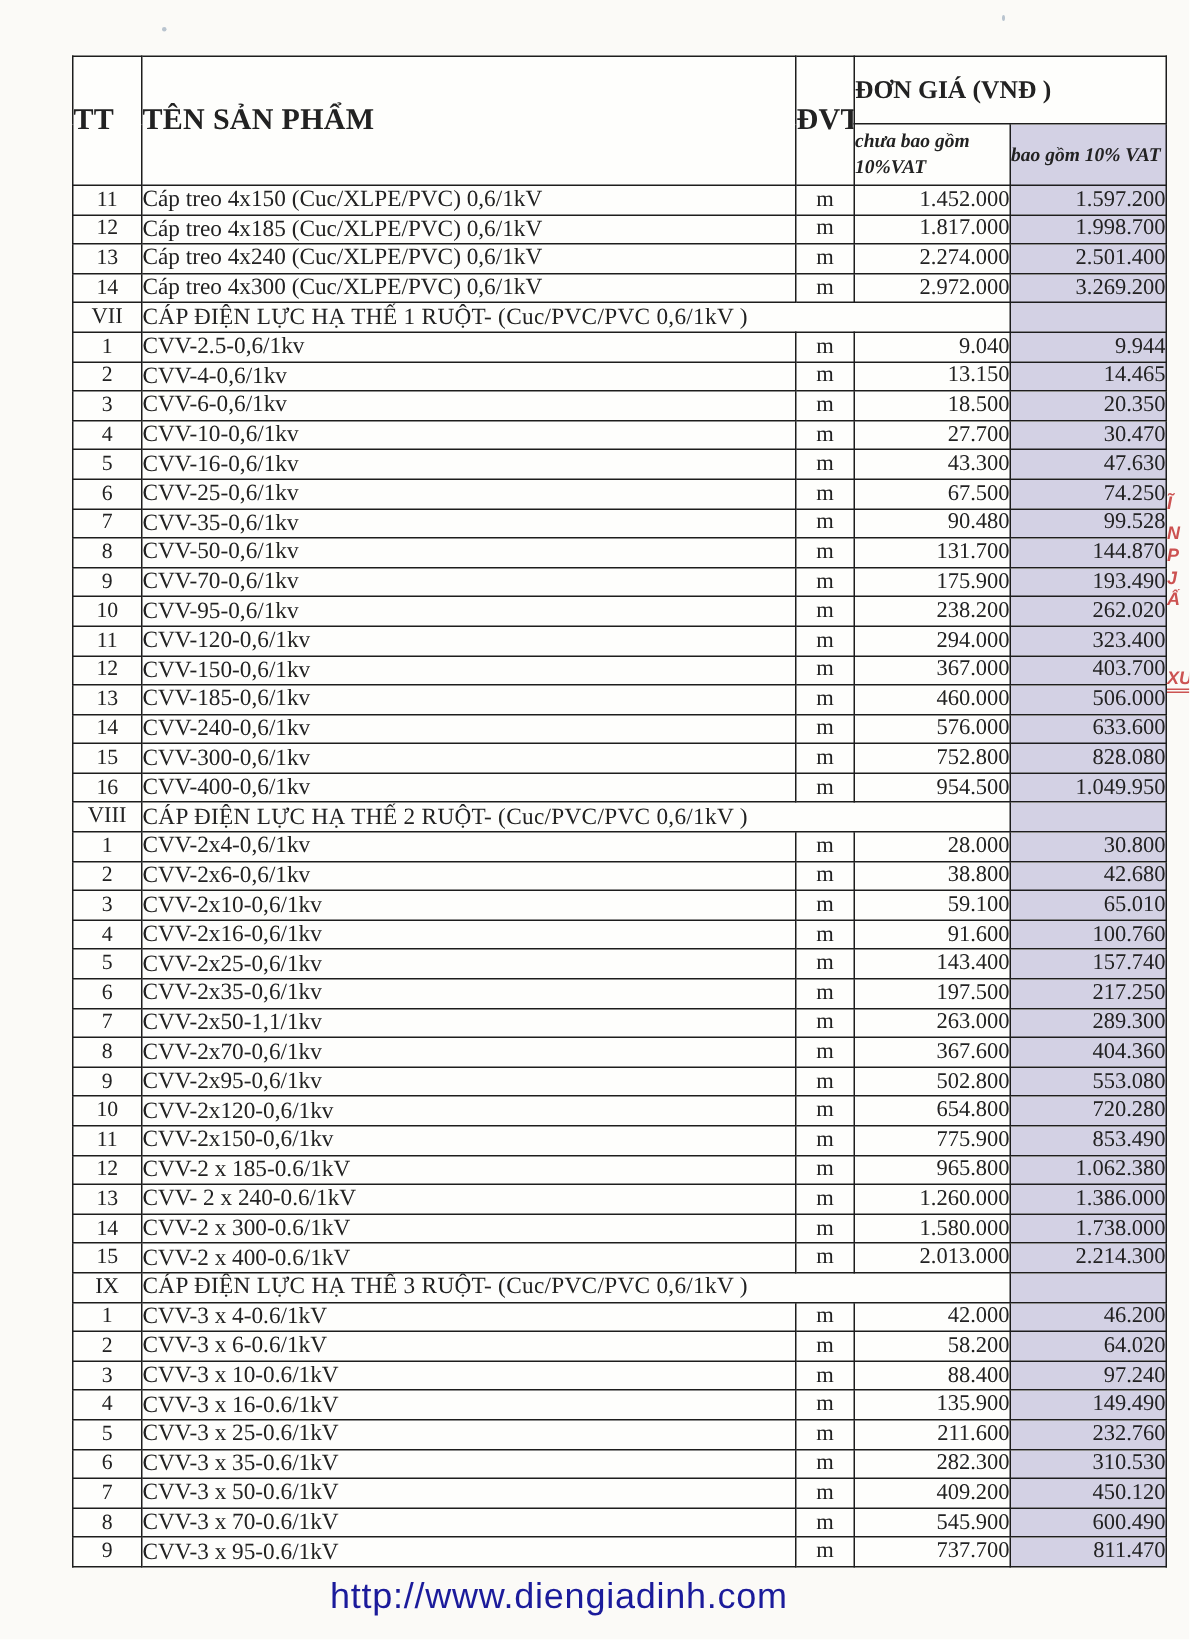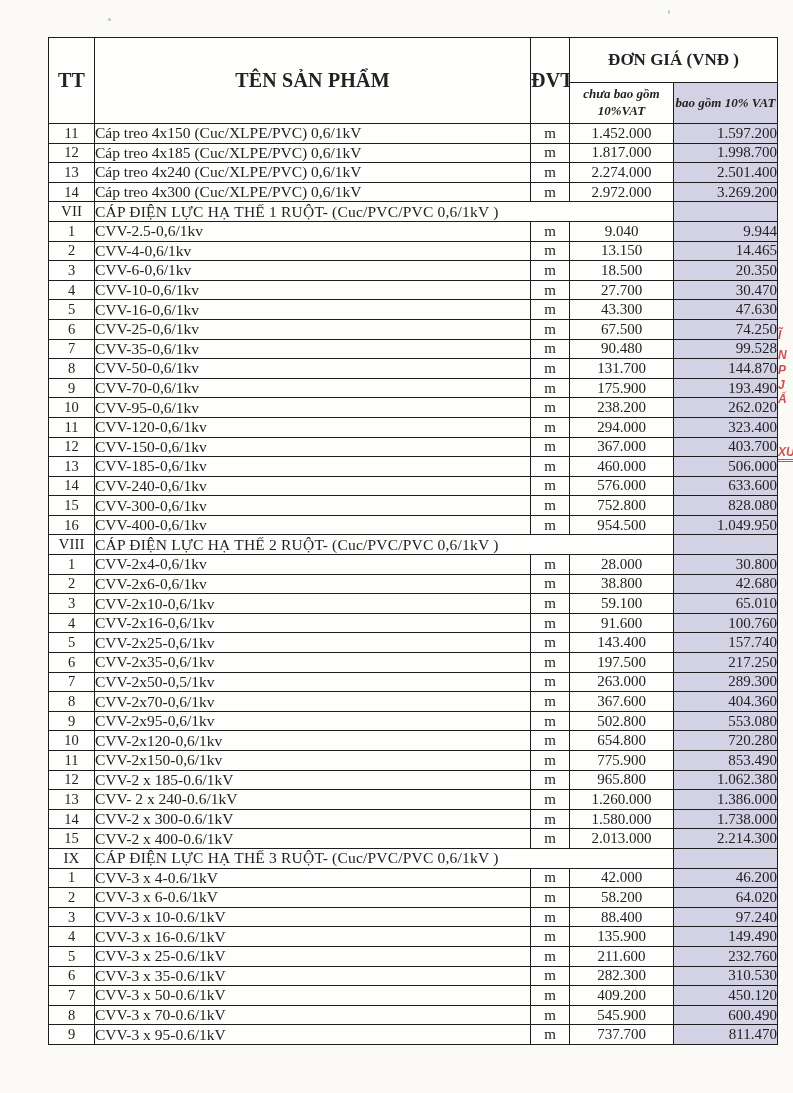--- a/index.html
+++ b/index.html
@@ -16,34 +16,34 @@
     border-collapse:collapse;
     table-layout:fixed;
     background:#fefefc;
   }
   table.price th, table.price td{
     border:1.7px solid #1d1d1d;
     padding:0;
     color:#222;
     overflow:hidden;
   }
-  thead th{font-weight:bold;text-align:center;background:#fefefc;}
+  thead th{font-weight:bold;text-align:left;background:#fefefc;}
   th.hmain{font-size:20px;letter-spacing:.2px;}
   th.group{font-size:17px;height:44px;}
   th.sub{
     font-size:13px;font-style:italic;font-weight:bold;
     height:40px;line-height:1.3;white-space:normal;
     padding:0 6px;
   }
   th.subinc{background:var(--lavender,#d3d1e4);}
   tbody tr{height:19.6px;}
   td.tt{text-align:center;font-size:14.5px;}
   td.name{text-align:left;padding-left:7px;font-size:15.5px;white-space:nowrap;}
   td.unit{text-align:center;font-size:15px;}
-  td.ex{text-align:center;padding-right:9px;font-size:15px;white-space:nowrap;}
+  td.ex{text-align:right;padding-right:9px;font-size:15px;white-space:nowrap;}
   td.inc{text-align:right;padding-right:9px;font-size:15px;white-space:nowrap;background:var(--lavender,#d3d1e4);}
   tr.section td{font-weight:normal;}
   tr.section td.tt{font-size:15px;}
   td.secname{text-align:left;padding-left:7px;font-size:15.5px;letter-spacing:.2px;white-space:nowrap;}
   .footer-link{
     position:absolute;left:220px;top:1051px;
     font-family:"Liberation Sans", sans-serif;
     font-size:24px;
     color:var(--link-blue,#1b1b9b);
     text-decoration:none;
@@ -274,21 +274,21 @@
         </tr>
         <tr>
           <td class="tt">6</td>
           <td class="name">CVV-2x35-0,6/1kv</td>
           <td class="unit">m</td>
           <td class="ex">197.500</td>
           <td class="inc">217.250</td>
         </tr>
         <tr>
           <td class="tt">7</td>
-          <td class="name">CVV-2x50-0,5/1kv</td>
+          <td class="name">CVV-2x50-1,1/1kv</td>
           <td class="unit">m</td>
           <td class="ex">263.000</td>
           <td class="inc">289.300</td>
         </tr>
         <tr>
           <td class="tt">8</td>
           <td class="name">CVV-2x70-0,6/1kv</td>
           <td class="unit">m</td>
           <td class="ex">367.600</td>
           <td class="inc">404.360</td>
@@ -406,20 +406,21 @@
         <tr>
           <td class="tt">9</td>
           <td class="name">CVV-3 x 95-0.6/1kV</td>
           <td class="unit">m</td>
           <td class="ex">737.700</td>
           <td class="inc">811.470</td>
         </tr>
       </tbody>
   </table>
 
+  <a class="footer-link" href="#">http://www.diengiadinh.com</a>
 
   <div class="stamp-strip">
       <div class="stamp-frag" style="top: 28px;">Ĩ</div>
       <div class="stamp-frag" style="top: 48px;">N</div>
       <div class="stamp-frag" style="top: 63px;">P</div>
       <div class="stamp-frag" style="top: 78px;">J</div>
       <div class="stamp-frag" style="top: 92px;">Ấ</div>
       <div class="stamp-frag u" style="top: 145px;">XU</div>
     </div>
 

